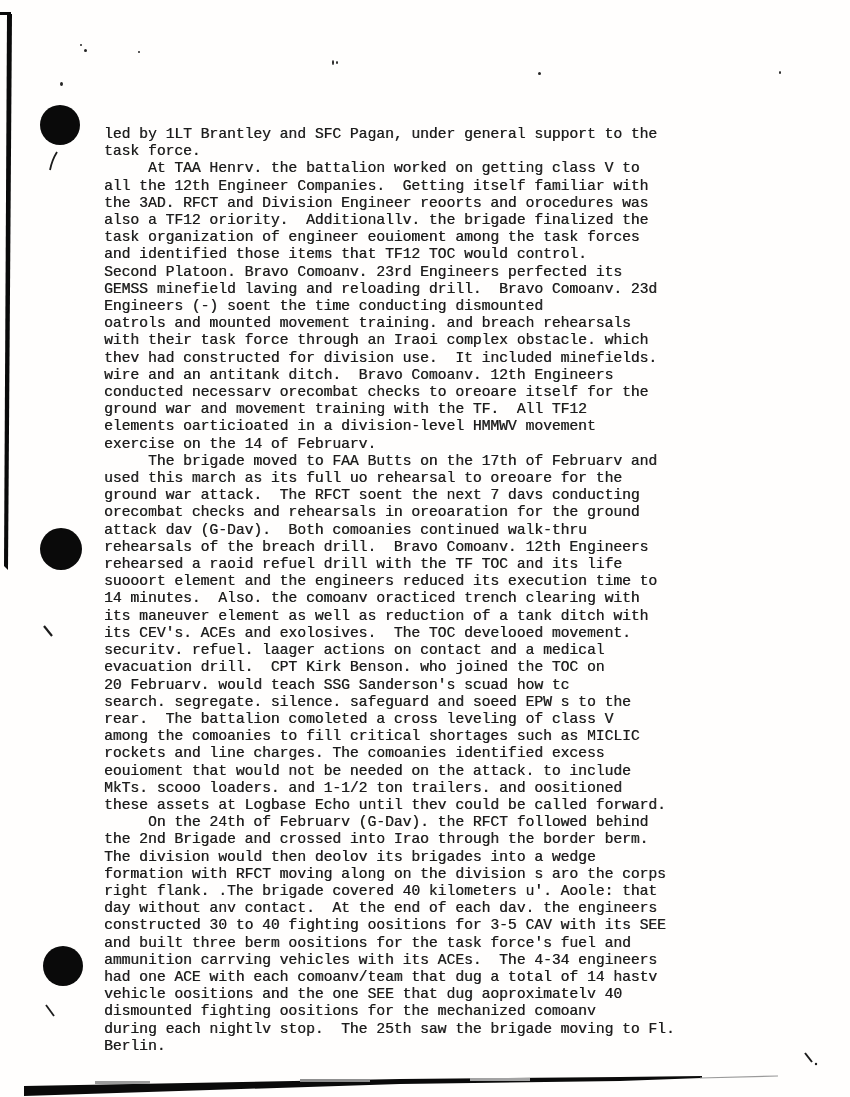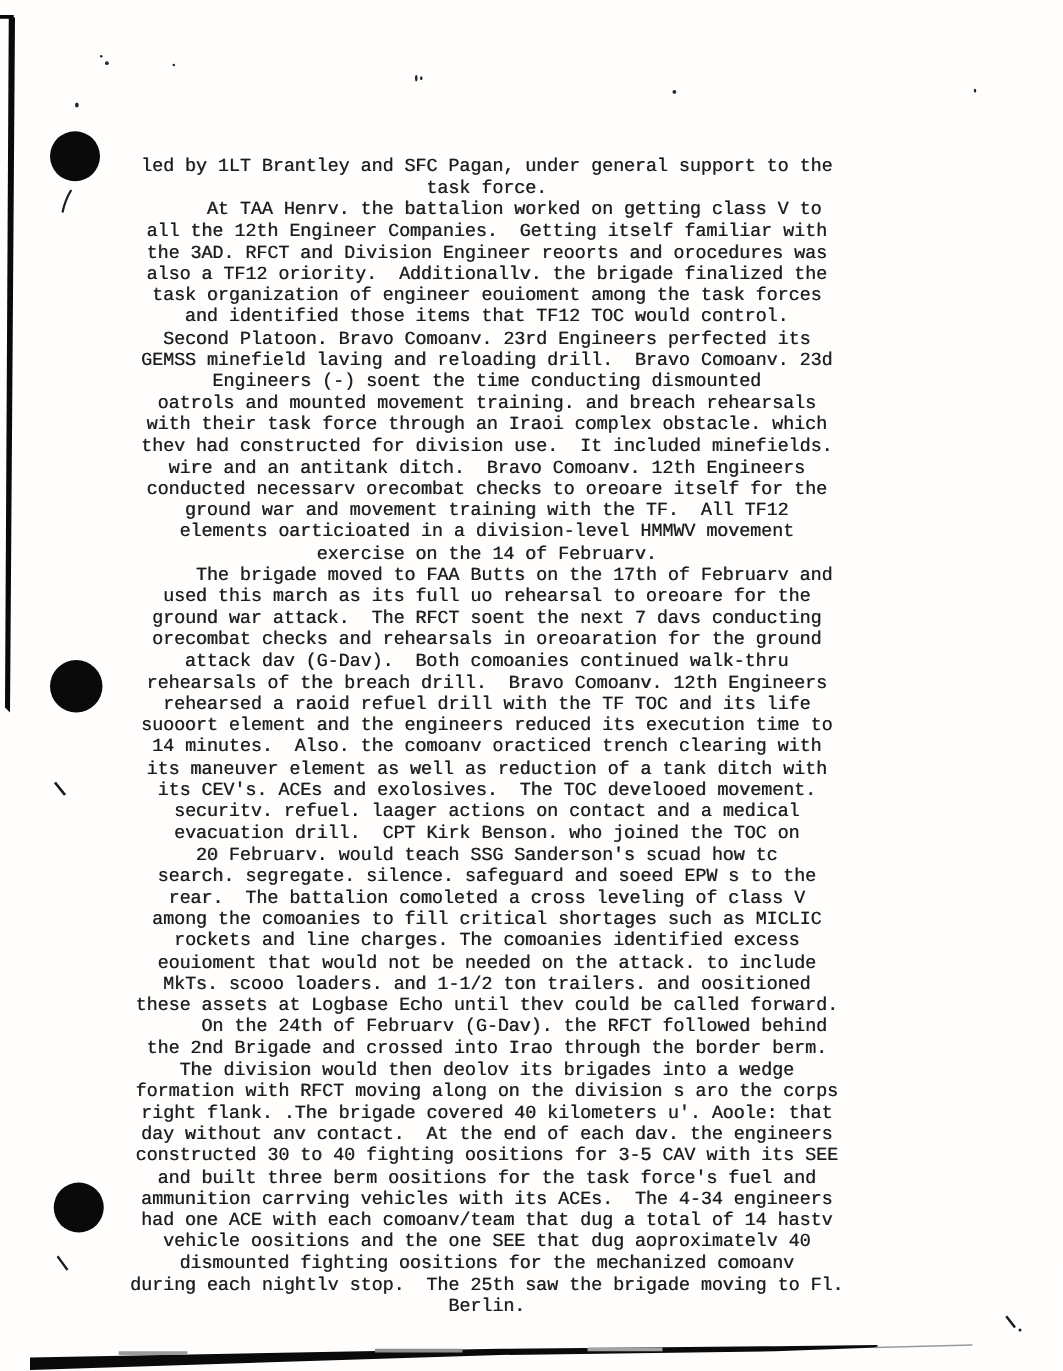--- a/index.html
+++ b/index.html
@@ -6,21 +6,20 @@
   body {
     width: 850px; height: 1097px;
     background: #ffffff;
     position: relative;
     overflow: hidden;
     font-family: "Liberation Mono", "DejaVu Sans Mono", monospace;
   }
   .page {
     position: absolute; inset: 0;
     background: #fffefd;
-    text-align: center;
   }
   #doc-text {
     position: absolute;
     left: 104px; top: 126px;
     margin: 0;
     font-family: "Liberation Mono", "DejaVu Sans Mono", monospace;
     font-size: 14.8px;
     line-height: 17.2px;
     letter-spacing: -0.1px;
     color: #1c1c1c;

